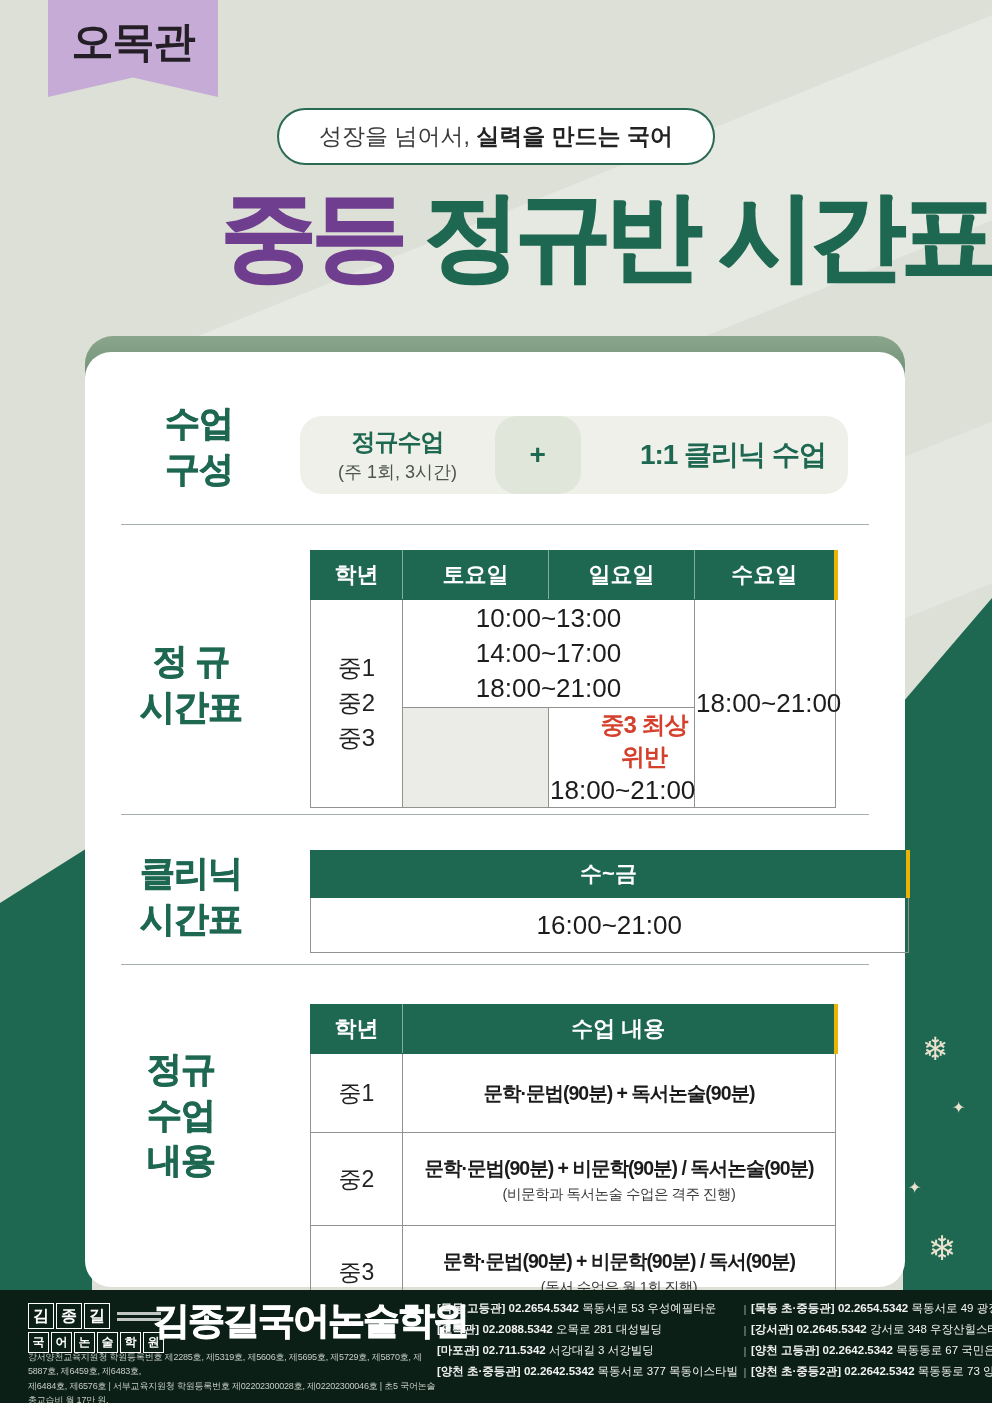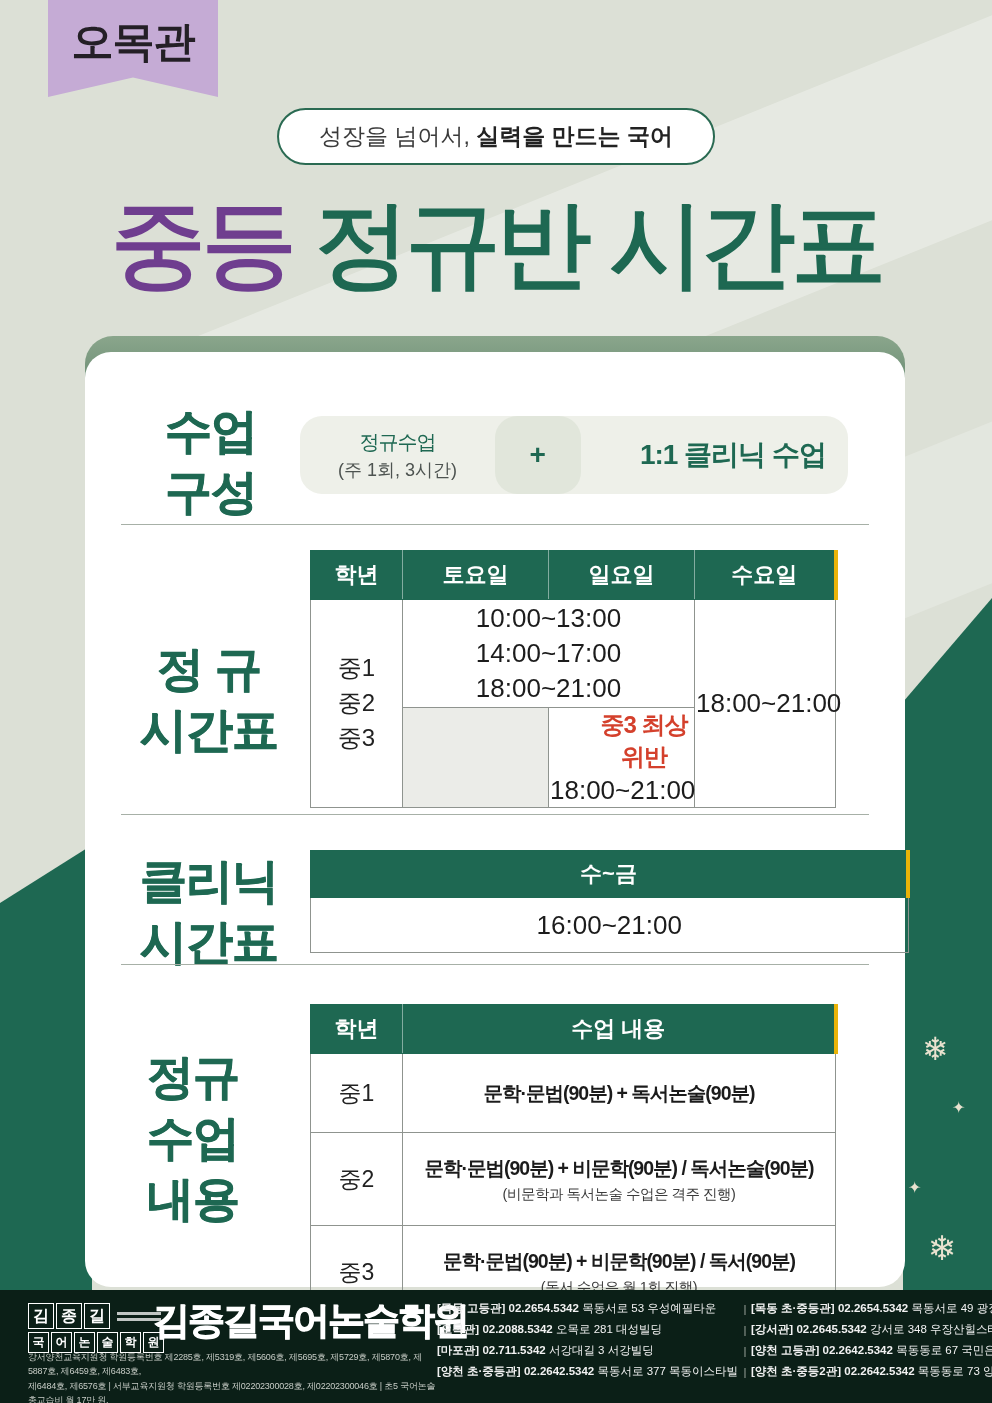--- a/index.html
+++ b/index.html
@@ -31,41 +31,41 @@
     display:flex;align-items:flex-start;justify-content:center;}
   .ribbon span{margin-top:14px;font-size:42px;font-weight:900;color:#241f26;letter-spacing:-1px;}
 
   
   .tagline{position:absolute;left:50%;top:108px;transform:translateX(-50%);
     background:#fff;border:2.5px solid #2a6a52;border-radius:999px;
     padding:11px 40px;font-size:23px;color:#3a3a3a;white-space:nowrap;}
   .tagline b{color:#222;}
 
   
-  .big-title{position:absolute;left:0;top:184px;width:100%;text-align:center;
-    font-size:96px;font-weight:400;letter-spacing:-5px;line-height:1.25;white-space:nowrap;
+  .big-title{position:absolute;left:0;top:176px;width:100%;text-align:right;
+    font-size:96px;font-weight:700;letter-spacing:-5px;line-height:1.25;white-space:nowrap;
     -webkit-text-stroke:2px currentColor;}
   .big-title .tp{color:#6f3e8f;-webkit-text-stroke:2px #6f3e8f;}
   .big-title .tg{color:#1e6852;-webkit-text-stroke:2px #1e6852;}
 
   
   .card-back{position:absolute;left:85px;top:336px;width:820px;height:90px;border-radius:28px;
     background:linear-gradient(180deg,#8aa68c,#547960);}
   .card{position:absolute;left:85px;top:352px;width:820px;height:935px;background:#fff;border-radius:26px;}
 
-  .sec-label{position:absolute;color:#1e6852;font-weight:900;font-size:47px;line-height:1.3;
+  .sec-label{position:absolute;color:#1e6852;font-weight:900;font-size:35px;line-height:1.3;
     letter-spacing:-1px;-webkit-text-stroke:.8px #1e6852;}
   .divider{position:absolute;left:36px;width:748px;height:1px;background:#a7b0a7;}
 
   
   .s1-label{left:80px;top:48px;}
   .s1-pill{position:absolute;left:215px;top:64px;width:548px;height:78px;border-radius:22px;
     background:#eef0e9;display:flex;align-items:stretch;overflow:hidden;}
   .s1-reg{flex:1.1;display:flex;flex-direction:column;align-items:center;justify-content:center;}
-  .s1-reg .t{font-size:20px;font-weight:400;color:#1e6852;letter-spacing:-1px;}
+  .s1-reg .t{font-size:24px;font-weight:700;color:#1e6852;letter-spacing:-1px;}
   .s1-reg .s{font-size:18px;color:#4d5350;margin-top:2px;}
   .s1-plus{width:86px;border-radius:22px;background:#e1e6db;display:flex;align-items:center;justify-content:center;
     font-size:28px;font-weight:800;color:#1e6852;}
   .s1-clinic{flex:1.3;display:flex;align-items:center;justify-content:center;
     font-size:28px;font-weight:800;color:#1e6852;letter-spacing:-1px;padding-left:37px;}
 
   .div1{top:172px;} .div2{top:462px;} .div3{top:612px;}
 
   
   table{border-collapse:collapse;table-layout:fixed;}

